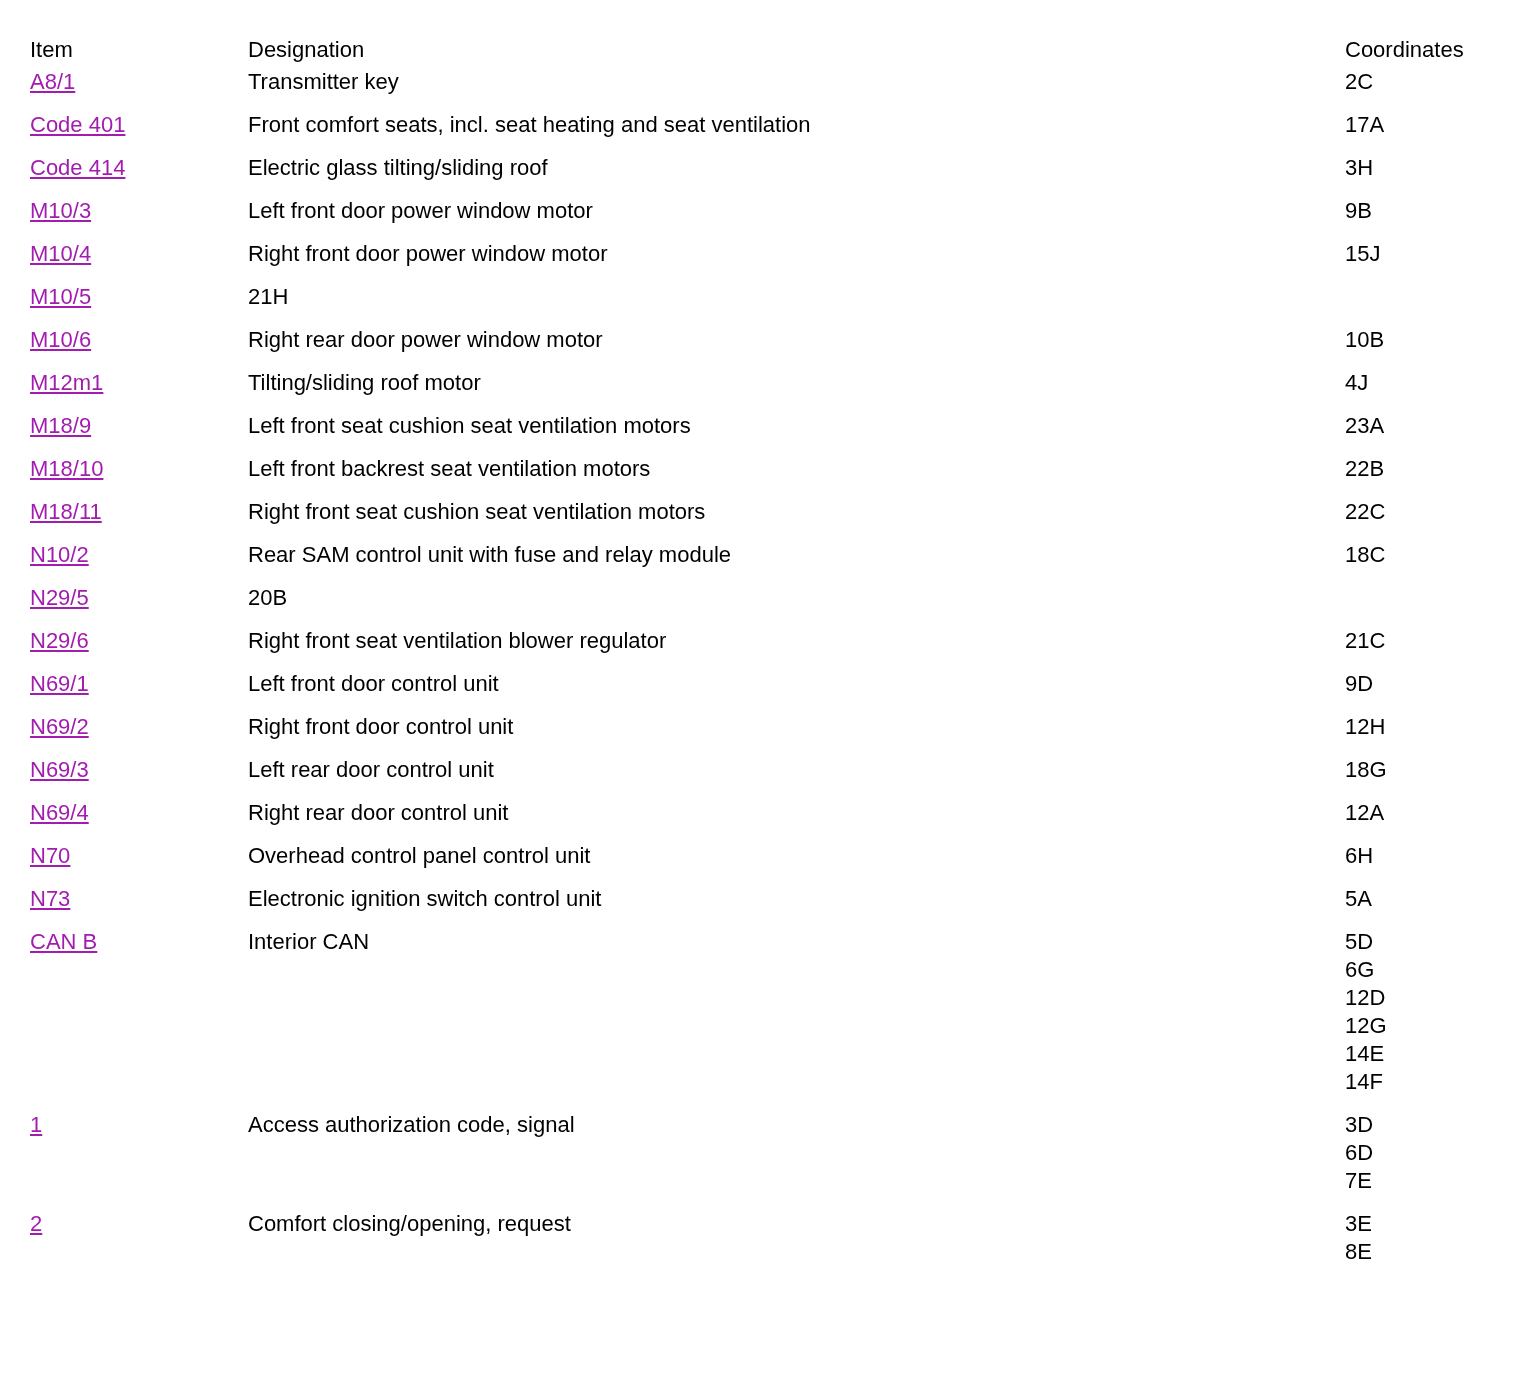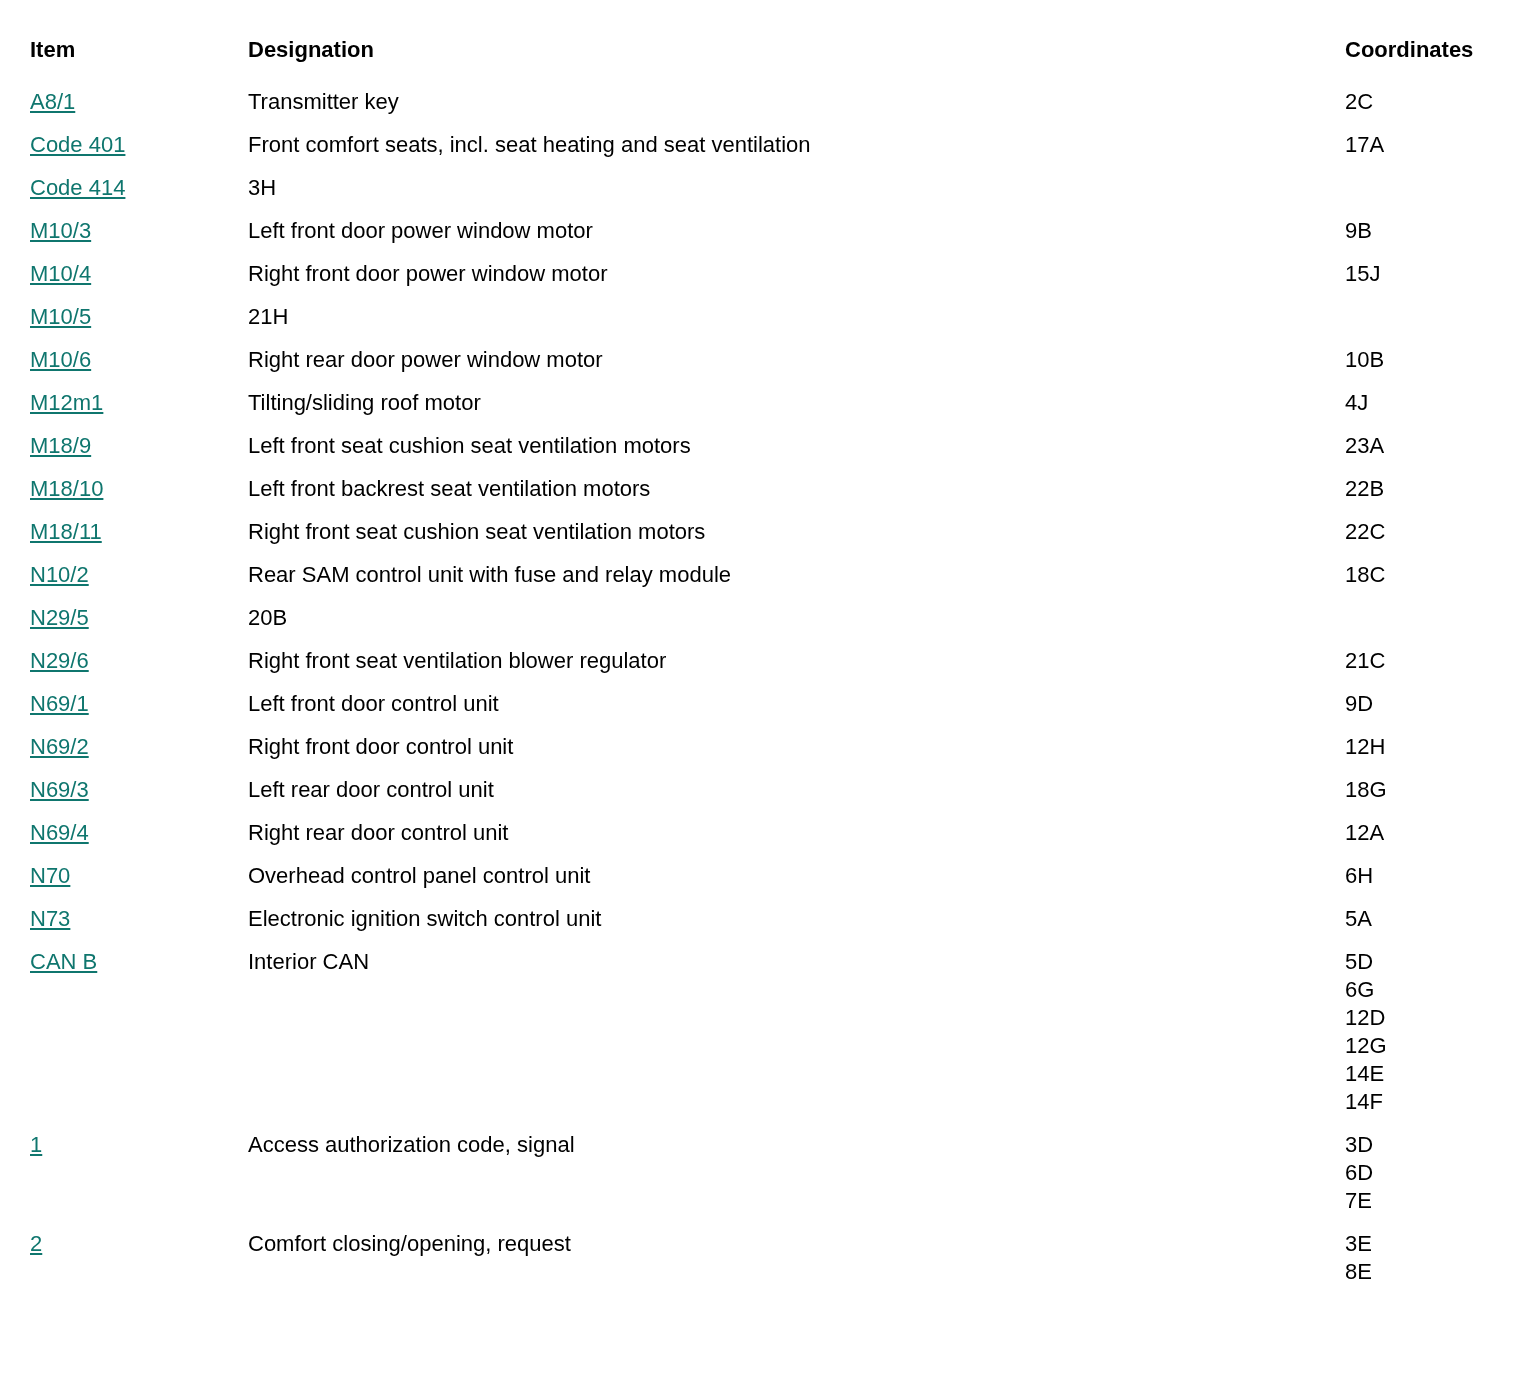--- a/index.html
+++ b/index.html
@@ -21,28 +21,28 @@
       width: 1520px;
     }
     .grid-row {
       display: grid;
       grid-template-columns: 218px 1097px 1fr;
       align-items: start;
       line-height: 28px;
       margin-bottom: 15px;
     }
     .header-row {
-      font-weight: bold;
-      margin-bottom: 24px;
+      font-weight: normal;
+      margin-bottom: 4px;
     }
     .item-cell {
       white-space: nowrap;
     }
     .item-link {
-      color: #0f766e;
+      color: #a21caf;
       text-decoration: underline;
       cursor: pointer;
     }
     .designation-cell {
       padding-right: 20px;
     }
     .coord-line {
       line-height: 28px;
       white-space: nowrap;
     }
@@ -77,20 +77,21 @@
     <div class="designation-cell">Front comfort seats, incl. seat heating and seat ventilation</div>
     <div class="coordinates-cell">
           <div class="coord-line">17A</div>
         </div>
   </div>
 
   <div class="grid-row">
     <div class="item-cell">
       <span class="item-link">Code 414</span>
     </div>
+    <div class="designation-cell">Electric glass tilting/sliding roof</div>
     <div class="coordinates-cell">
           <div class="coord-line">3H</div>
         </div>
   </div>
 
   <div class="grid-row">
     <div class="item-cell">
       <span class="item-link">M10/3</span>
     </div>
     <div class="designation-cell">Left front door power window motor</div>

